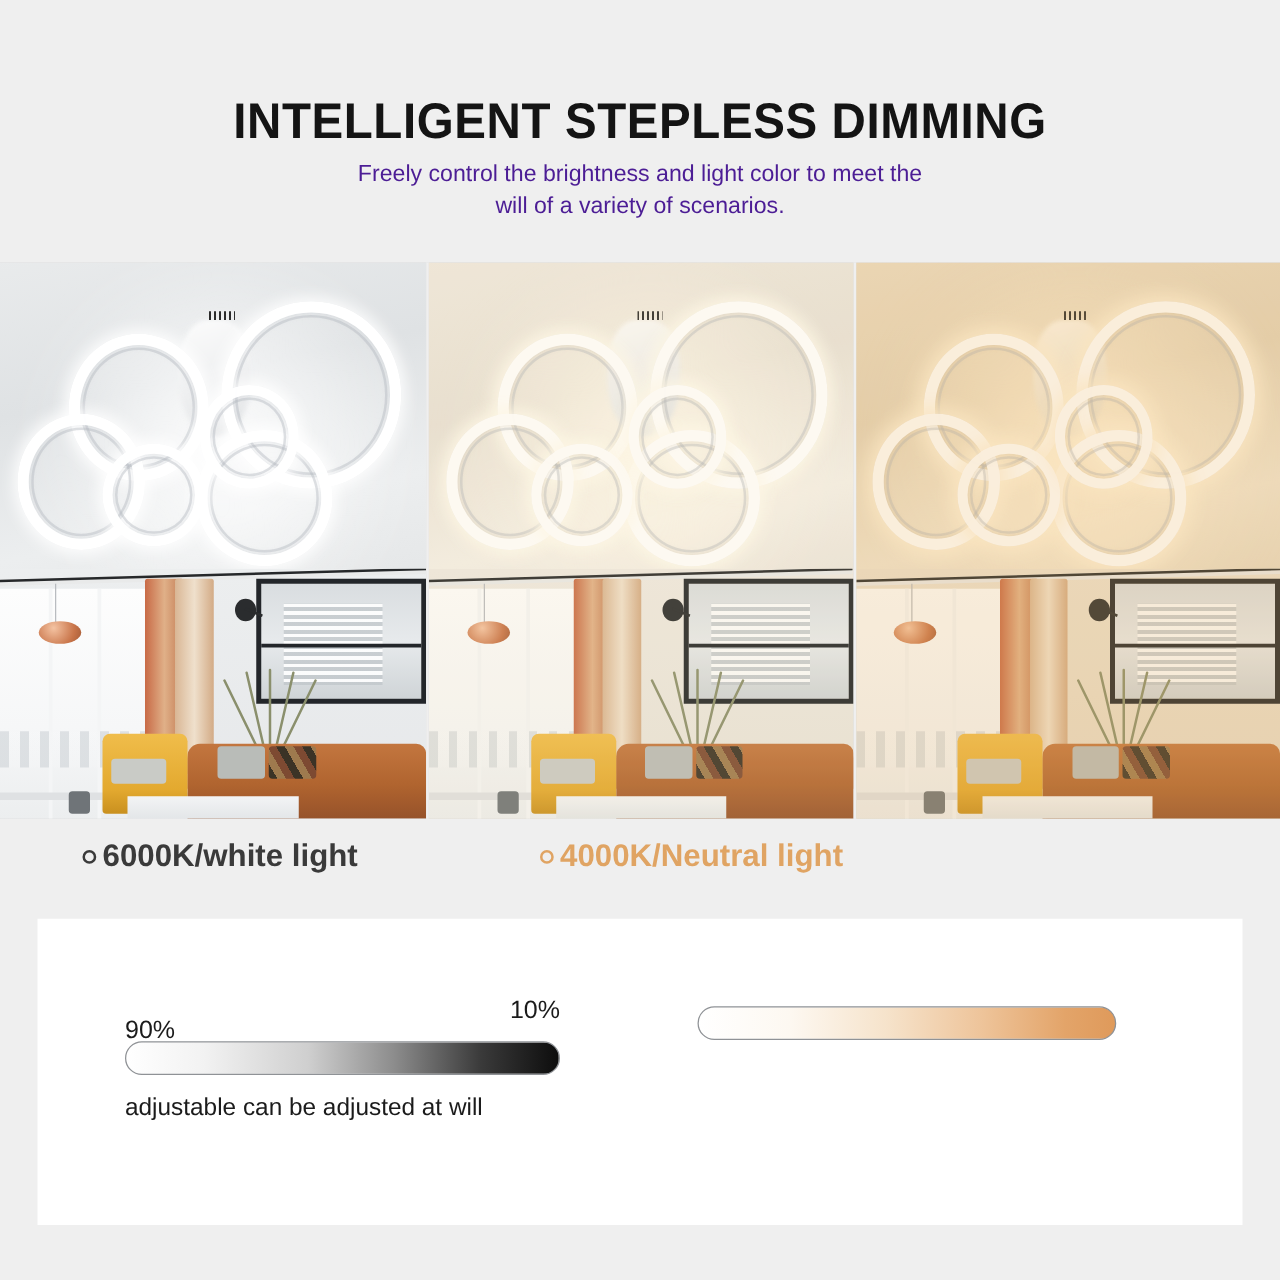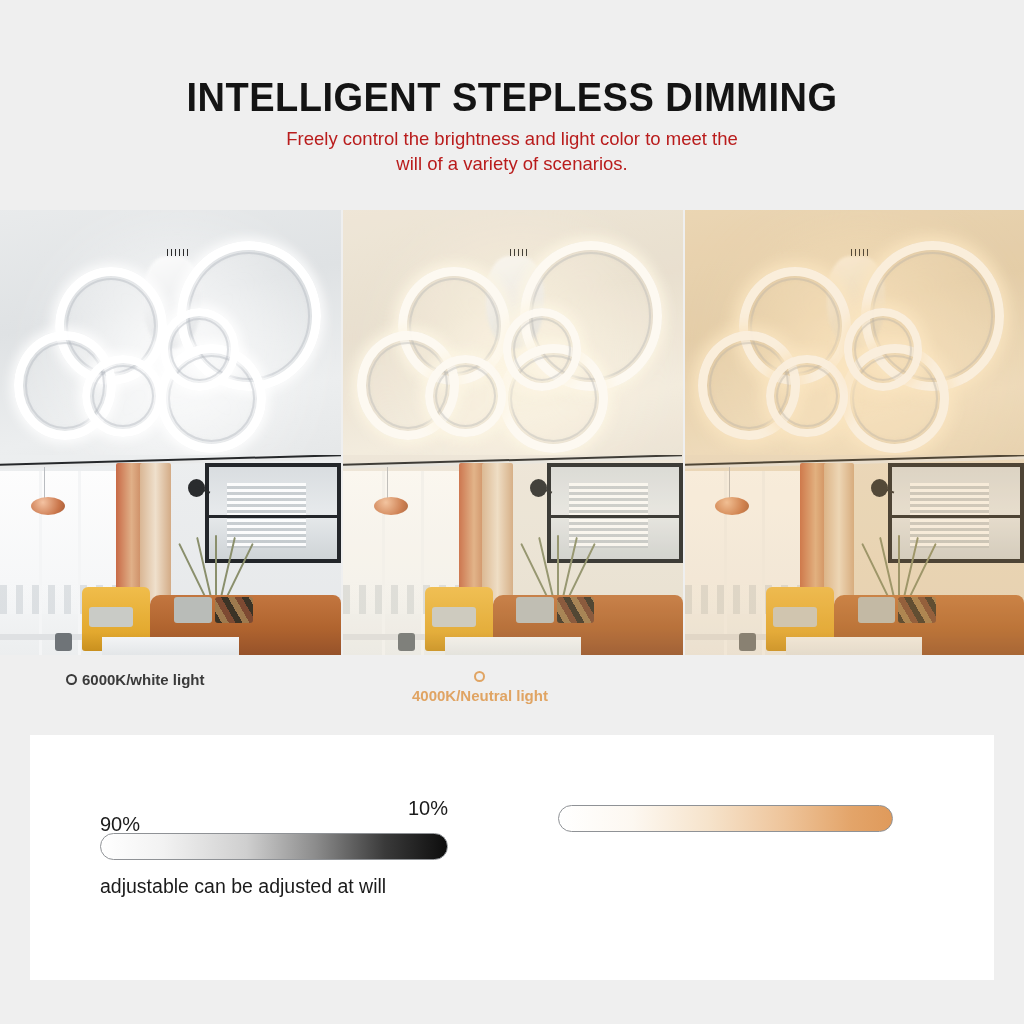--- a/index.html
+++ b/index.html
@@ -13,21 +13,21 @@
 
   
   .header { position: absolute; left: 0; top: 0; width: 1024px; height: 210px;
             background: #efefef; text-align: center; }
   .title { position: absolute; left: 0; top: 74px; width: 1024px;
            font-size: 40px; font-weight: 700; letter-spacing: .5px;
            color: #141414; line-height: 46px;
            font-family: "Liberation Sans Narrow", "Liberation Sans", sans-serif;
            transform: scaleX(.95); }
   .subtitle { position: absolute; left: 0; top: 126px; width: 1024px;
-              font-size: 18.5px; color: #b91c1c; line-height: 25px; }
+              font-size: 18.5px; color: #4c1d95; line-height: 25px; }
   .subtitle span { display: block; }
 
   
   .strip { position: absolute; left: 0; top: 210px; width: 1024px; height: 445px;
            display: flex; }
   .panel { position: relative; width: 341.34px; height: 445px; overflow: hidden;
            background: #dcdcdc; }
   .panel + .panel { border-left: 2px solid #efefef; }
 
   
@@ -116,26 +116,26 @@
          background: linear-gradient(180deg,#f3f4f5,#e3e6e8); }
   .vase { position: absolute; left: 16%; bottom: 2%; width: 5%; height: 9%;
           background: #6f7478; border-radius: 3px; }
   
   .tint { position: absolute; inset: 0; pointer-events: none; }
   .p2 .tint { background: rgba(238,206,150,.13); }
   .p3 .tint { background: rgba(232,178,95,.22); }
 
   
   .labels { position: absolute; left: 0; top: 655px; width: 1024px; height: 60px; }
-  .lbl { position: absolute; top: 16px; font-size: 15px; font-weight: 700;
+  .lbl { position: absolute; top: 16px; font-size: 25px; font-weight: 700;
          white-space: nowrap; display: flex; align-items: center; gap: 5px; }
   .lbl .dot { width: 11px; height: 11px; border-radius: 50%; border: 2px solid currentColor;
               display: inline-block; }
   .lbl-1 { left: 66px; color: #3a3a3a; }
-  .lbl-2 { left: 412px; color: #e0a463; flex-direction: column; }
+  .lbl-2 { left: 432px; color: #e0a463; }
   .lbl-3 { left: 757px; color: #b5651d; }
 
   
   .card { position: absolute; left: 30px; top: 735px; width: 964px; height: 245px;
           background: #ffffff; }
   .slider-block { position: absolute; top: 62px; }
   .sb-left  { left: 70px;  width: 348px; }
   .sb-right { left: 528px; width: 335px; }
   .sb-head { position: relative; height: 28px; font-size: 20px; color: #1b1b1b; }
   .sb-head .lo { position: absolute; left: 0; top: 16px; }

